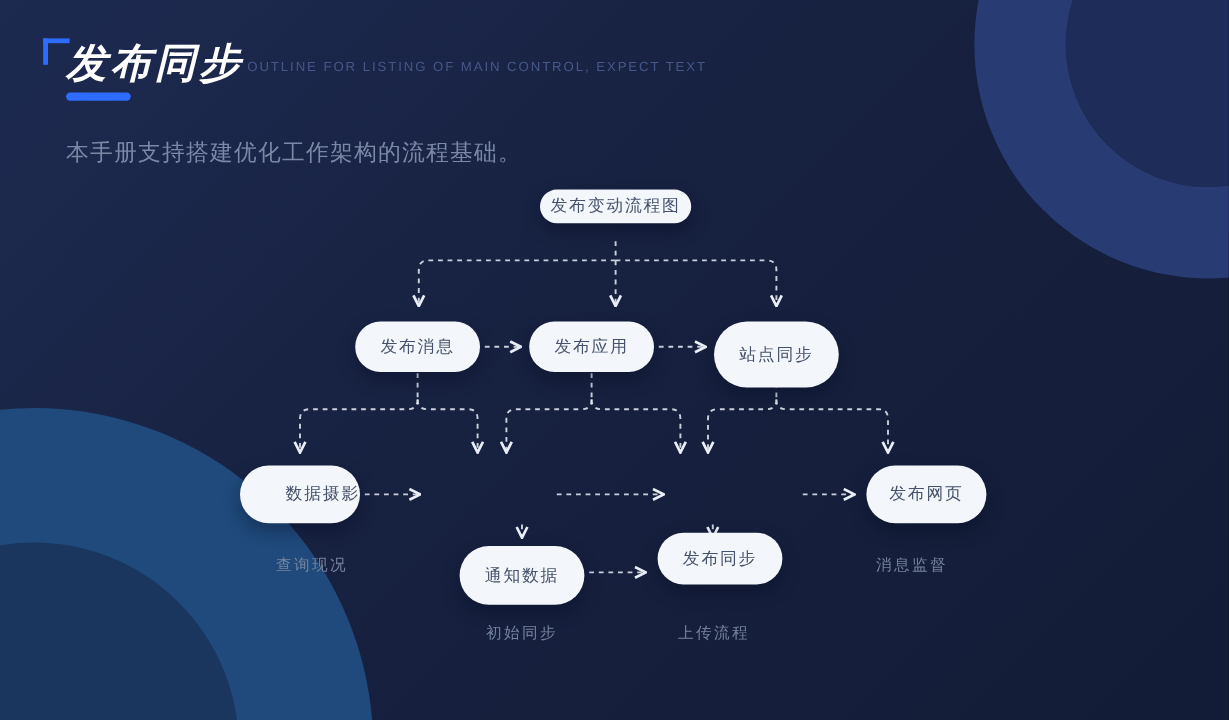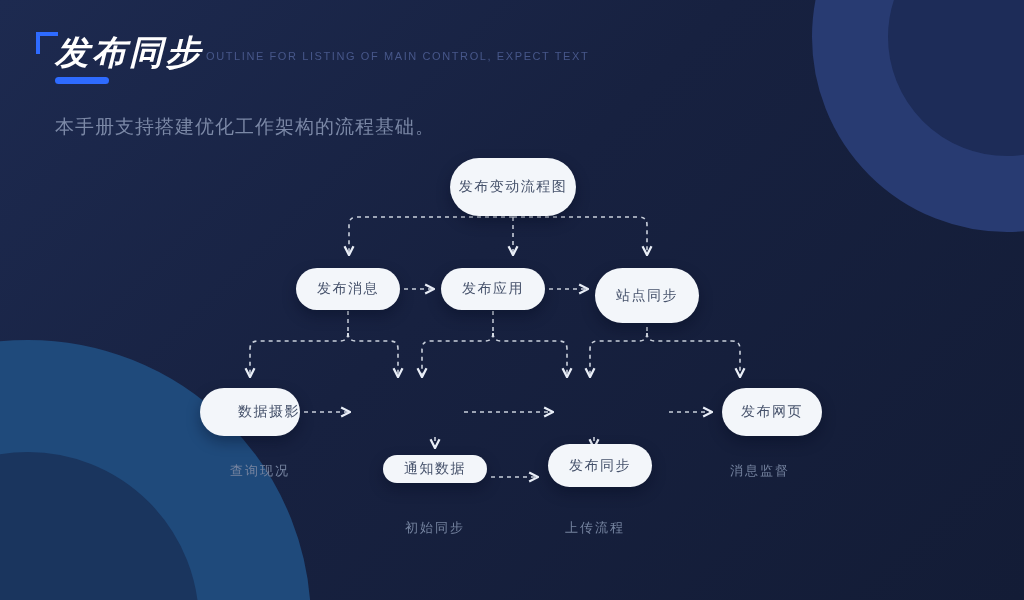--- a/index.html
+++ b/index.html
@@ -44,29 +44,29 @@
   }
   
   .connectors{position:absolute;left:0;top:0;width:1024px;height:600px;}
   .node{
     position:absolute;display:flex;align-items:center;justify-content:center;
     background:#f3f6fa;border-radius:999px;color:#46526b;
     font-size:14px;letter-spacing:1.5px;
     box-shadow:0 6px 14px rgba(4,9,28,.35);
     white-space:nowrap;
   }
-  .n-top {left:450px;top:158px;width:126px;height:58px;}
+  .n-top {left:450px;top:158px;width:126px;height:28px;}
   .n-r2a {left:296px;top:268px;width:104px;height:42px;}
   .n-r2b {left:441px;top:268px;width:104px;height:42px;}
   .n-r2c {left:595px;top:268px;width:104px;height:55px;}
   .n-r3a {left:200px;top:388px;width:100px;height:48px;justify-content:flex-end;}
   .n-r3b {left:360px;top:388px;width:100px;height:48px;}
   .n-r3c {left:563px;top:388px;width:102px;height:48px;}
   .n-r3d {left:722px;top:388px;width:100px;height:48px;}
-  .n-r4a {left:383px;top:455px;width:104px;height:28px;}
+  .n-r4a {left:383px;top:455px;width:104px;height:49px;}
   .n-r4b {left:548px;top:444px;width:104px;height:43px;}
   .anno{
     position:absolute;width:100px;text-align:center;
     font-size:13px;color:#75839f;letter-spacing:2px;white-space:nowrap;
   }
   .an-1{left:210px;top:462px;}
   .an-2{left:710px;top:462px;text-align:center;}
   .an-3{left:385px;top:519px;}
   .an-4{left:545px;top:519px;}
   .dash{stroke:#e9eef7;stroke-opacity:.85;stroke-width:1.6;fill:none;stroke-dasharray:4 4;}

